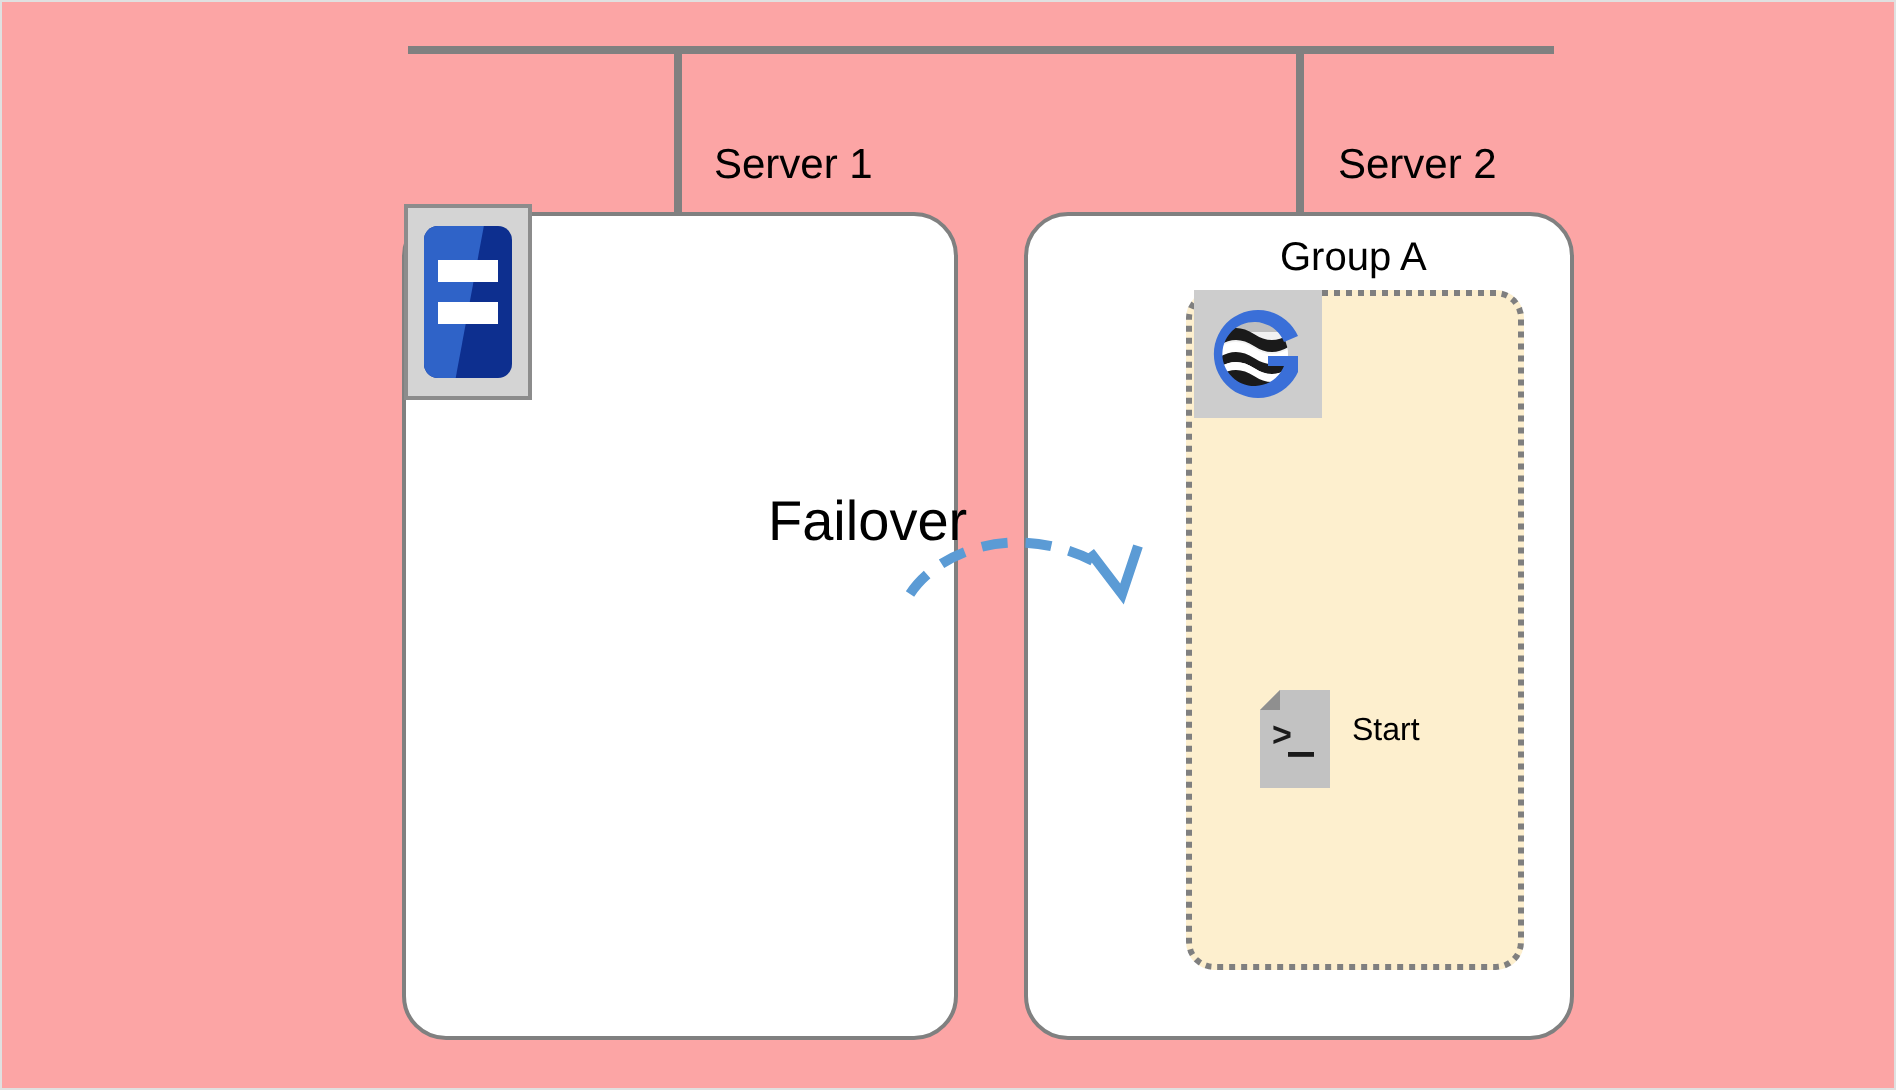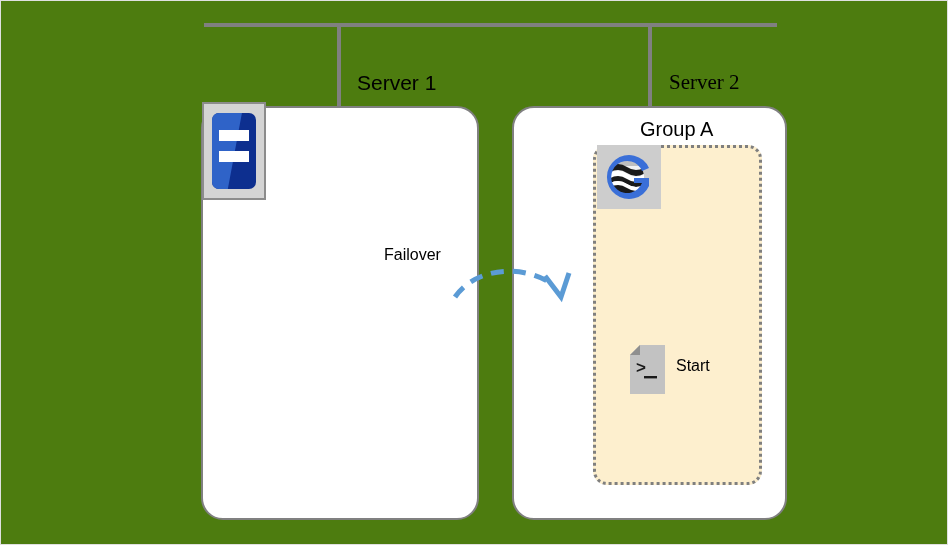--- a/index.html
+++ b/index.html
@@ -8,21 +8,21 @@
     padding: 0;
     background: #ffffff;
   }
   body {
     font-family: "Liberation Sans", sans-serif;
   }
   #canvas {
     position: relative;
     width: 948px;
     height: 545px;
-    background: #4d7c0f;
+    background: #fca5a5;
     border: 1px solid #e0e0e0;
     box-sizing: border-box;
     overflow: hidden;
   }
   .abs { position: absolute; }
 
   
   .net-hline {
     left: 203px; top: 22px;
     width: 573px; height: 4px;
@@ -48,23 +48,23 @@
   #server2-box { left: 511px; top: 105px; width: 275px; height: 414px; }
 
   
   .label {
     color: #000000;
     font-size: 21px;
     line-height: 1;
     white-space: nowrap;
   }
   #server1-label { left: 356px; top: 71px; }
-  #server2-label { left: 668px; top: 71px; font-family: Liberation Serif, serif; }
+  #server2-label { left: 668px; top: 71px; }
   #groupa-label  { left: 639px; top: 118px; font-size: 20px; }
-  #failover-label{ left: 383px; top: 246px; font-size: 16px; text-align: center; }
+  #failover-label{ left: 383px; top: 246px; font-size: 28px; text-align: center; }
   #start-label   { left: 675px; top: 357px; font-size: 16px; }
 
   
   #groupa-box {
     left: 592px; top: 144px;
     width: 169px; height: 340px;
     background: #fdefce;
     border: 3px dotted #7f7f7f;
     border-radius: 14px;
     box-sizing: border-box;

